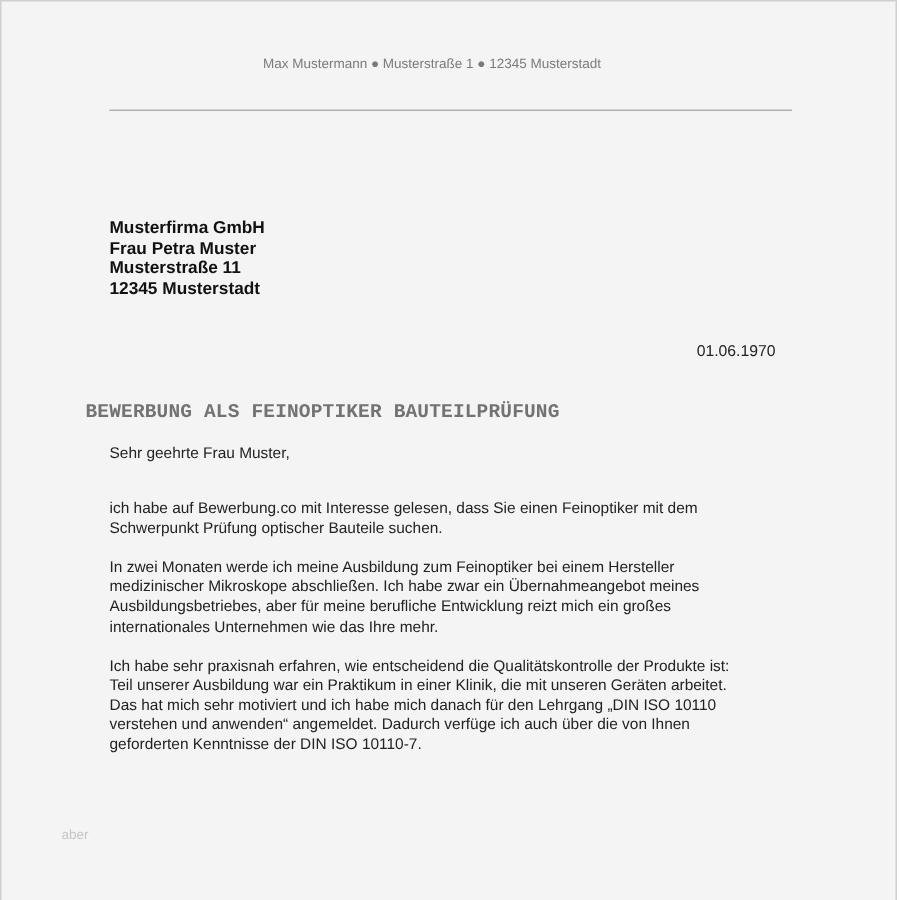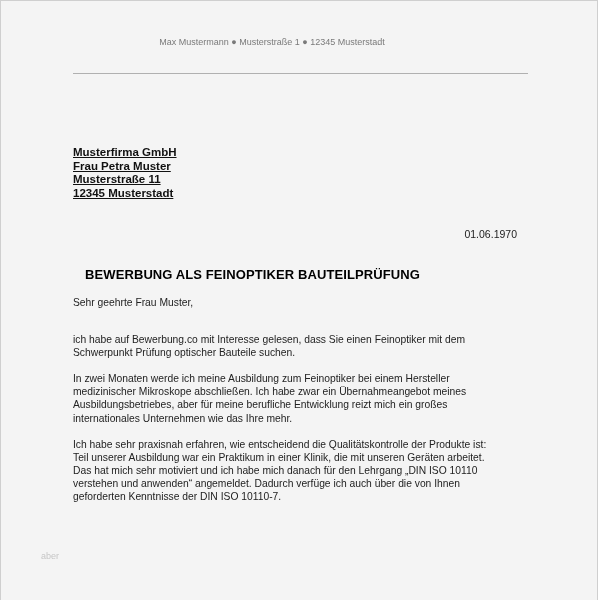--- a/index.html
+++ b/index.html
@@ -24,57 +24,58 @@
       font-family: "Liberation Sans", sans-serif;
       color: #1a1a1a;
     }
     .sender {
       position: absolute;
       left: 0;
       width: 542px;
       text-align: center;
       font-size: 9px;
       color: #7a7a7a;
+      padding-left: 16px;
     }
     .sender.line1 { top: 36px; }
     .sender.line2 { top: 55px; }
     .rule {
       position: absolute;
       left: 72px;
       top: 72px;
       width: 455px;
       height: 0;
       border-top: 1px solid #b0b0b0;
     }
     .recipient {
       position: absolute;
       left: 72px;
       top: 145px;
       font-size: 11.5px;
       font-weight: bold;
       line-height: 13.5px;
       color: #111;
-      text-decoration: underline;
     }
     .recipient div { white-space: nowrap; }
     .date {
       position: absolute;
       right: 80px;
       top: 227px;
       font-size: 10.5px;
       color: #222;
     }
     .subject {
       position: absolute;
-      left: 84px;
+      left: 56px;
       top: 266px;
       font-size: 13px;
       font-weight: bold;
       letter-spacing: 0.1px;
-      color: #000000;
+      color: #737373;
+      font-family: Liberation Mono, monospace;
     }
     .body {
       position: absolute;
       left: 72px;
       top: 295px;
       width: 470px;
       font-size: 10.3px;
       line-height: 13.1px;
       color: #222;
     }

